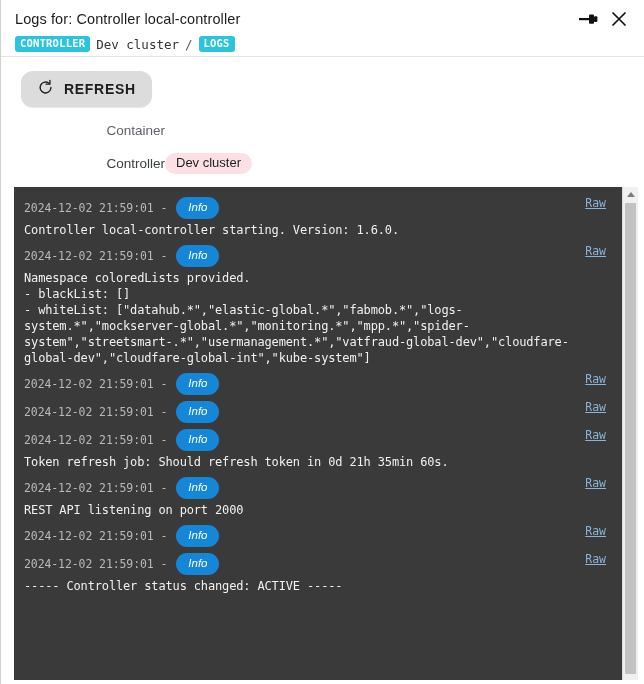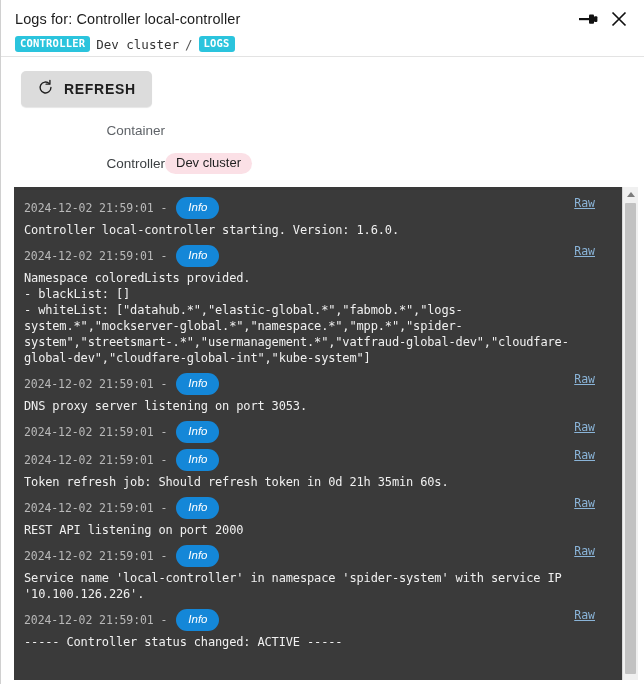--- a/index.html
+++ b/index.html
@@ -93,21 +93,21 @@
   
   .controls {
     padding: 14px 0 0 0;
   }
   .refresh-btn {
     margin-left: 20px;
     height: 36px;
     min-width: 118px;
     background: #dcdcdc;
     border: none;
-    border-radius: 5px;
+    border-radius: 12px;
     display: inline-flex;
     align-items: center;
     justify-content: center;
     gap: 10px;
     padding: 0 16px;
     cursor: pointer;
     box-shadow: 0 1px 1px rgba(0,0,0,0.10);
   }
   .refresh-label {
     font-size: 14px;
@@ -178,21 +178,21 @@
     font-size: 11.5px;
     line-height: 13px;
     padding: 4px 12px 5px 12px;
     margin-left: 9px;
     font-family: "Liberation Sans", sans-serif;
     cursor: pointer;
     font-style: italic;
   }
   .raw-link {
     position: absolute;
-    right: 15px;
+    right: 4px;
     top: 0px;
     color: #8ab4d8;
     text-decoration: underline;
     font-size: 11.5px;
     font-family: "DejaVu Sans Mono", monospace;
     cursor: pointer;
   }
   .log-msg {
     color: #f0f0f0;
     font-size: 12px;
@@ -305,29 +305,28 @@
           <div class="log-msg">Controller local-controller starting. Version: 1.6.0.</div>
         </div>
         <div class="log-entry">
           <a class="raw-link">Raw</a>
           <div class="log-head">
             <span class="log-ts">2024-12-02 21:59:01 -</span>
             <span class="badge-info">Info</span>
           </div>
           <div class="log-msg">Namespace coloredLists provided.
 - blackList: []
-- whiteList: ["datahub.*","elastic-global.*","fabmob.*","logs-system.*","mockserver-global.*","namespace.*","mpp.*","spider-system","streetsmart-.*","usermanagement.*","vatfraud-global-dev","cloudfare-global-dev","cloudfare-global-int","kube-system"]</div>
-        </div>
-        <div class="log-entry">
-          <a class="raw-link">Raw</a>
-          <div class="log-head">
-            <span class="log-ts">2024-12-02 21:59:01 -</span>
-            <span class="badge-info">Info</span>
-          </div>
-          <div class="log-msg">DNS proxy server listening on port 3053.</div>
+- whiteList: ["datahub.*","elastic-global.*","fabmob.*","logs-system.*","mockserver-global.*","monitoring.*","mpp.*","spider-system","streetsmart-.*","usermanagement.*","vatfraud-global-dev","cloudfare-global-dev","cloudfare-global-int","kube-system"]</div>
+        </div>
+        <div class="log-entry">
+          <a class="raw-link">Raw</a>
+          <div class="log-head">
+            <span class="log-ts">2024-12-02 21:59:01 -</span>
+            <span class="badge-info">Info</span>
+          </div>
         </div>
         <div class="log-entry">
           <a class="raw-link">Raw</a>
           <div class="log-head">
             <span class="log-ts">2024-12-02 21:59:01 -</span>
             <span class="badge-info">Info</span>
           </div>
         </div>
         <div class="log-entry">
           <a class="raw-link">Raw</a>
@@ -344,21 +343,20 @@
             <span class="badge-info">Info</span>
           </div>
           <div class="log-msg">REST API listening on port 2000</div>
         </div>
         <div class="log-entry">
           <a class="raw-link">Raw</a>
           <div class="log-head">
             <span class="log-ts">2024-12-02 21:59:01 -</span>
             <span class="badge-info">Info</span>
           </div>
-          <div class="log-msg">Service name 'local-controller' in namespace 'spider-system' with service IP '10.100.126.226'.</div>
         </div>
         <div class="log-entry">
           <a class="raw-link">Raw</a>
           <div class="log-head">
             <span class="log-ts">2024-12-02 21:59:01 -</span>
             <span class="badge-info">Info</span>
           </div>
           <div class="log-msg">----- Controller status changed: ACTIVE -----</div>
         </div>
       </div>

